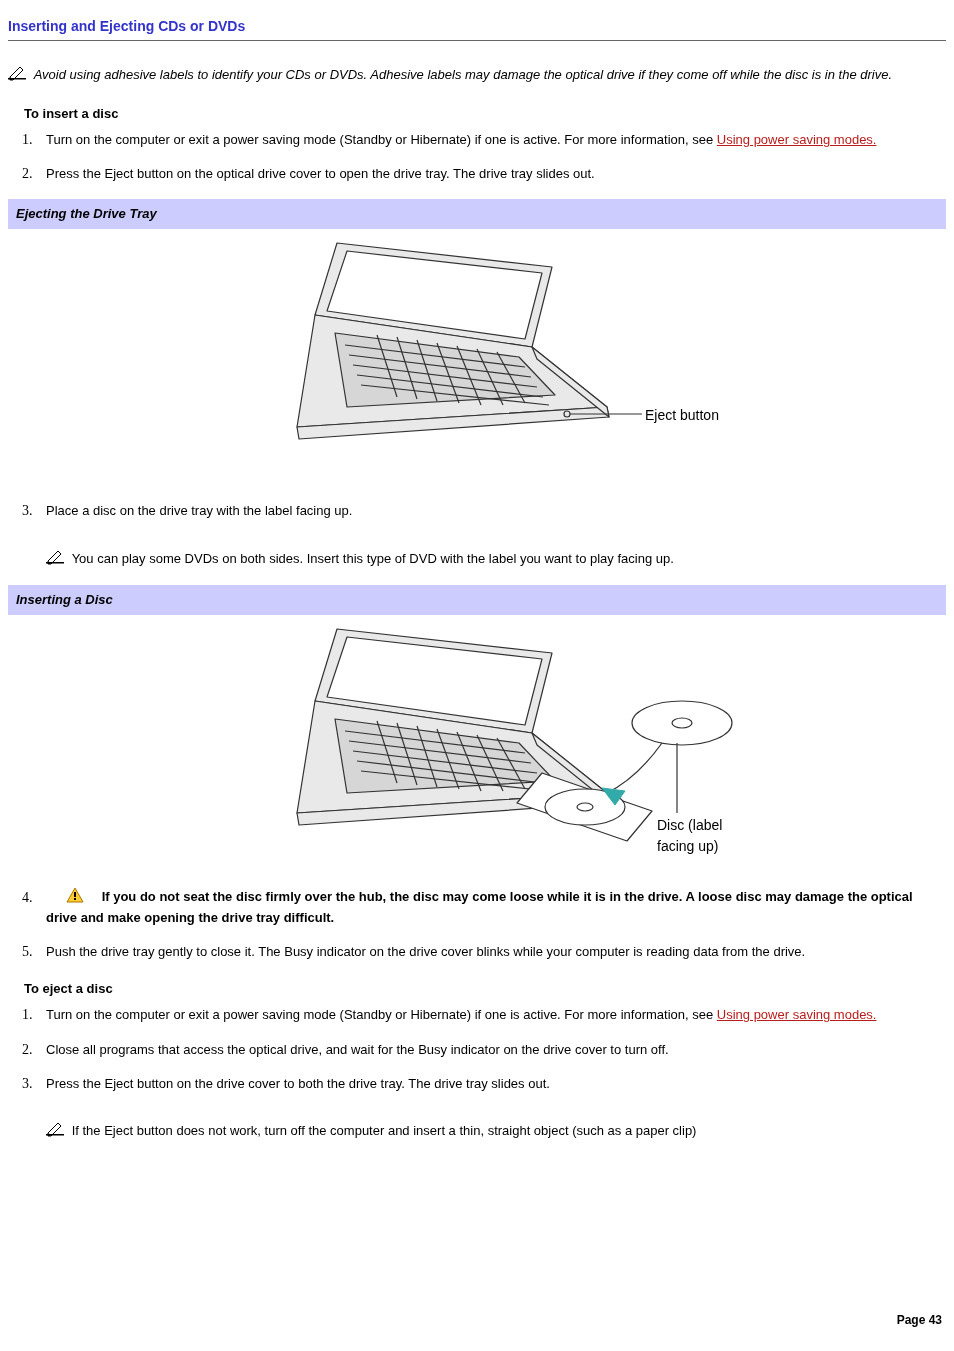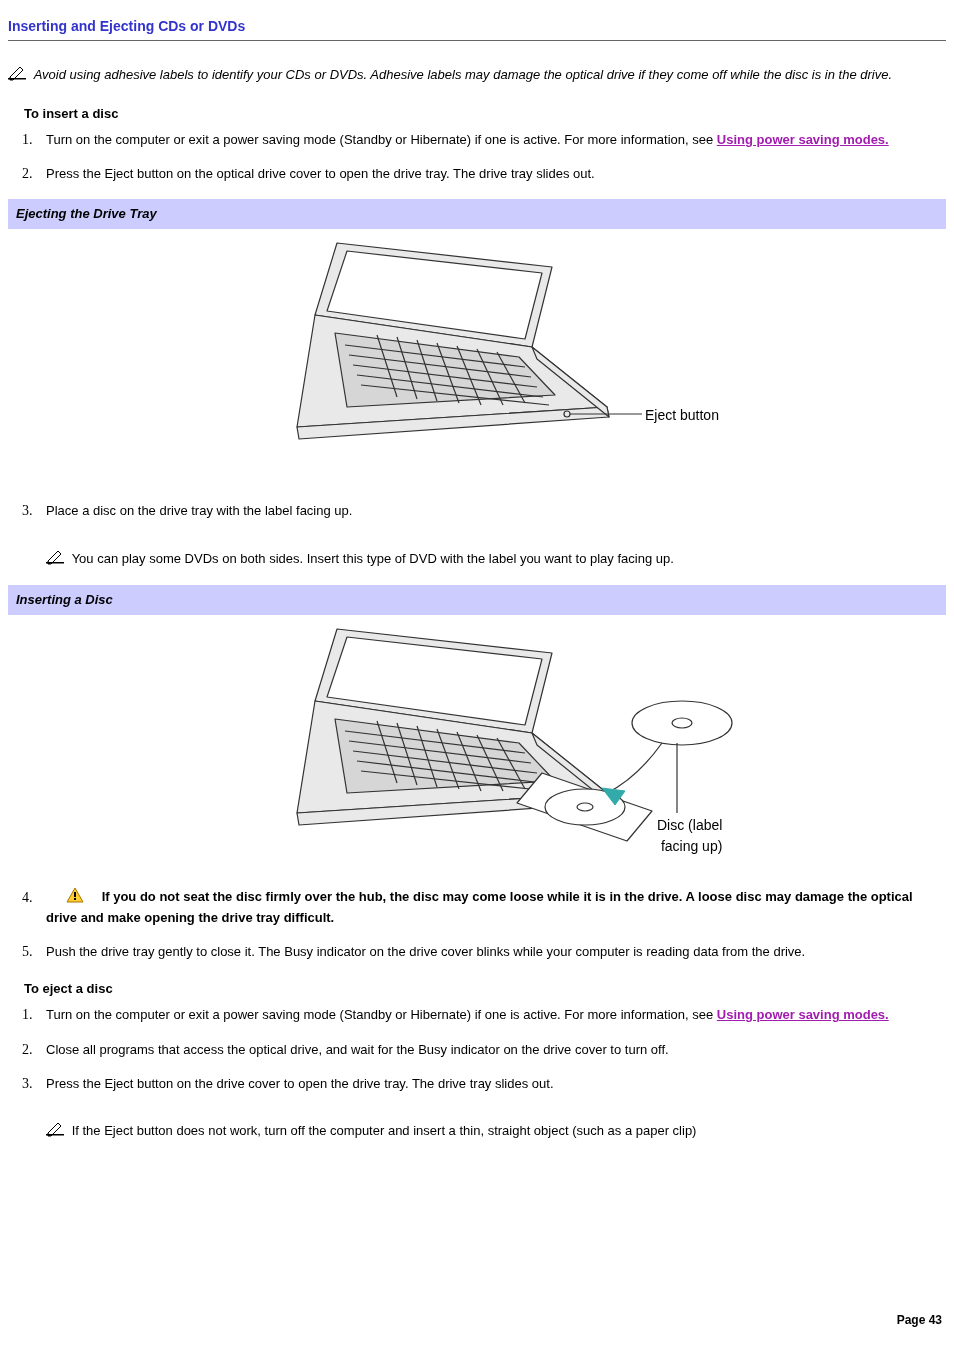--- a/index.html
+++ b/index.html
@@ -46,41 +46,39 @@
     font-family: Verdana, Geneva, sans-serif;
     font-size: 13px;
   }
   .sub-note {
     font-family: Verdana, Geneva, sans-serif;
     font-size: 13px;
     margin-top: 27px;
     margin-bottom: 10px;
   }
   a {
-    color: #a21caf;
+    color: #b91c1c;
     text-decoration: underline;
-    font-weight: bold;
   }
   .caption-bar {
     background: #ccccff;
     font-weight: bold;
     font-style: italic;
     padding: 6px 8px;
     margin: 4px 0 0 0;
     font-size: 13px;
   }
   .figure {
     margin: 8px 0 24px 0;
   }
   .figure-inner {
     position: relative;
     width: 540px;
     height: 240px;
     margin: 0 auto;
-    text-align: right;
   }
   .callout-label {
     position: absolute;
     font-family: Arial, sans-serif;
     font-size: 14px;
     color: #000;
   }
   .warn-block {
     margin: 18px 0 14px 0;
   }
@@ -262,21 +260,21 @@
 <ol>
   <li>
     <span class="li-content">
       <span>Turn on the computer or exit a power saving mode (Standby or Hibernate) if one is active. For more information, see </span><a href="#">Using power saving modes.</a>
     </span>
   </li>
   <li>
     <span class="li-content">Close all programs that access the optical drive, and wait for the Busy indicator on the drive cover to turn off.</span>
   </li>
   <li>
-    <span class="li-content">Press the Eject button on the drive cover to open the drive tray. The drive tray slides out.</span>
+    <span class="li-content">Press the Eject button on the drive cover to both the drive tray. The drive tray slides out.</span>
     <div class="sub-note">
       <span class="note-icon">
         <svg width="20" height="16" viewBox="0 0 20 16">
           <path d="M2 12 L12 2 L15 5 L5 15 L2 15 Z" fill="#fff" stroke="#000" stroke-width="1"></path>
           <path d="M2 12 L5 15 L2 15 Z" fill="#000"></path>
           <rect x="0" y="13" width="18" height="1.5" fill="#000"></rect>
         </svg>
       </span>
       <span>If the Eject button does not work, turn off the computer and insert a thin, straight object (such as a paper clip)</span>
     </div>

